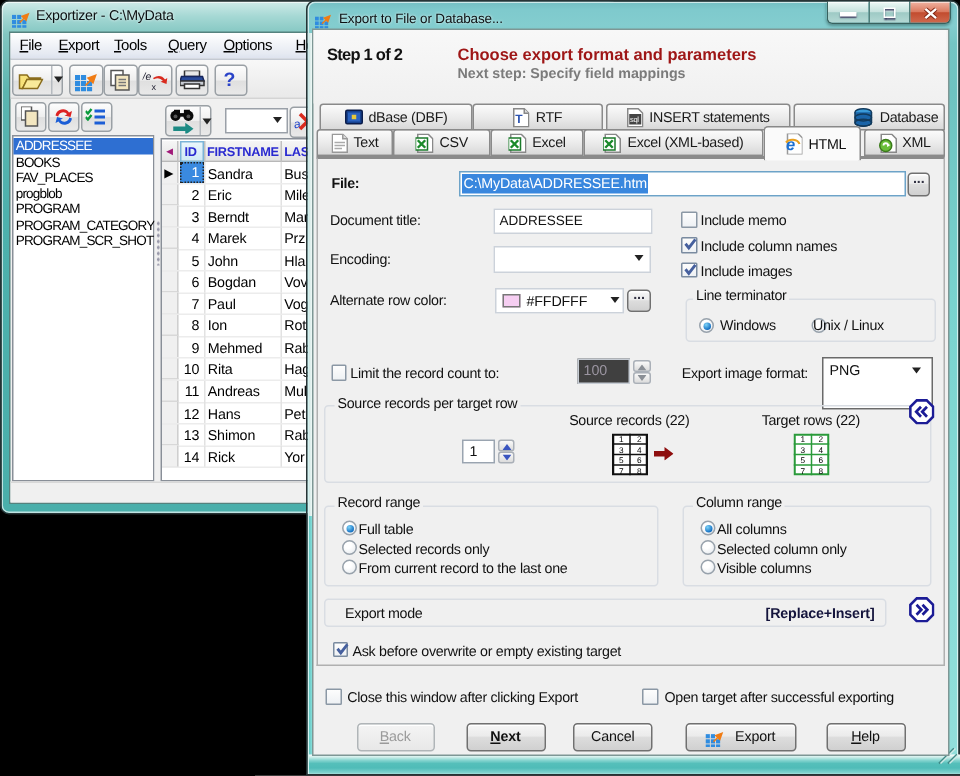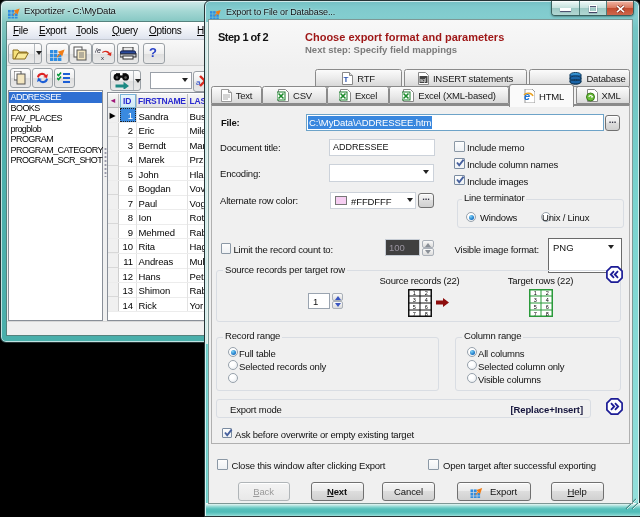--- a/index.html
+++ b/index.html
@@ -359,20 +359,28 @@
       </g>
     </svg>
 
   <div class="abs" id="dlgc" style="left:4px;top:19px;width:423px;height:483px;background:#f0f0f0;box-shadow:0 0 0 1px #7e9795;">
 
     <div class="abs" style="left:0;top:0;width:422px;height:49px;background:linear-gradient(180deg,#f8f8f8,#f0f0f0);"></div>
     <div class="lbl" style="left:9px;top:11px;font-size:11px;letter-spacing:-0.5px;font-weight:bold;">Step 1 of 2</div>
     <div class="lbl" style="left:96px;top:24px;font-weight:bold;color:#7b7b7b;letter-spacing:0;">Next step: Specify field mappings</div>
     <div class="lbl" style="left:96px;top:11px;font-size:11px;letter-spacing:0;font-weight:bold;color:#9e1616;">Choose export format and parameters</div>
 
+    <div class="tab" style="left:4px;top:49px;width:102px;">
+      <svg class="ticon" width="12" height="12" viewBox="0 0 12 12">
+          <rect x="0.5" y="1.5" width="11" height="9" rx="1" fill="#16418e" stroke="#0a1c4a"></rect>
+          <rect x="2" y="3" width="8" height="6" fill="#2a62c0"></rect>
+          <rect x="4.5" y="4.5" width="3" height="3" fill="#e8c83a"></rect>
+        </svg>
+      <span>dBase (DBF)</span>
+      </div>
     <div class="tab" style="left:106px;top:49px;width:87px;">
       <svg class="ticon" width="11" height="13" viewBox="0 0 11 13">
           <path d="M0.5 0.5 h7 l3 3 v9 h-10 z" fill="#fff" stroke="#888"></path>
           <text x="1.5" y="10" font-size="8" font-weight="bold" fill="#2a52b0">T</text>
           <path d="M7.5 0.5 v3 h3" fill="#ddd" stroke="#888"></path>
         </svg>
       <span>RTF</span>
       </div>
     <div class="tab" style="left:195px;top:49px;width:123px;">
       <svg class="ticon" width="11" height="13" viewBox="0 0 11 13">
@@ -499,21 +507,21 @@
     <div class="spin" style="left:213px;top:220px;width:12px;height:16px;">
       <div></div>
         <div></div>
       <svg class="abs" style="left:3px;top:3px;" width="6" height="4" viewBox="0 0 6 4">
           <path d="M3 0 L6 4 H0 Z" fill="#8a8f96"></path>
         </svg>
       <svg class="abs" style="left:3px;top:10px;" width="6" height="4" viewBox="0 0 6 4">
           <path d="M0 0 H6 L3 4 Z" fill="#8a8f96"></path>
         </svg>
     </div>
-    <div class="lbl" style="left:245.5px;top:224px;">Visible image format:</div>
+    <div class="lbl" style="left:245.5px;top:224px;">Export image format:</div>
     <div class="input" style="left:339px;top:218px;width:74px;height:35px;border-color:#6a6a6a;">
         <div style="position:absolute;left:4px;top:3px;">PNG</div>
       </div>
     <div class="combo-arr" style="left:399px;top:225px;"></div>
 
     <div class="gbox" style="left:7px;top:250px;width:405px;height:52px;"></div>
     <div class="glabel" style="left:14px;top:244px;">Source records per target row</div>
     <div class="lbl" style="left:164px;top:255px;width:93px;text-align:center;">Source records (22)</div>
     <div class="lbl" style="left:294px;top:255px;width:75px;text-align:center;">Target rows (22)</div>
     <div class="input" style="left:99px;top:273px;width:22px;height:16px;border-color:#9aa4b0;">
@@ -578,20 +586,21 @@
         </g>
       </svg>
 
     <div class="gbox" style="left:7px;top:316.5px;width:223px;height:54.5px;"></div>
     <div class="glabel" style="left:14px;top:310px;">Record range</div>
     <div class="radio sel" style="left:19px;top:327px;"></div>
     <div class="lbl" style="left:30px;top:327.5px;">Full table</div>
     <div class="radio" style="left:19px;top:340px;"></div>
     <div class="lbl" style="left:30px;top:340.5px;">Selected records only</div>
     <div class="radio" style="left:19px;top:353px;"></div>
+    <div class="lbl" style="left:30px;top:353.5px;">From current record to the last one</div>
 
     <div class="gbox" style="left:246px;top:316.5px;width:166px;height:54.5px;"></div>
     <div class="glabel" style="left:253px;top:310px;">Column range</div>
     <div class="radio sel" style="left:258px;top:327px;"></div>
     <div class="lbl" style="left:269px;top:327.5px;">All columns</div>
     <div class="radio" style="left:258px;top:340px;"></div>
     <div class="lbl" style="left:269px;top:340.5px;">Selected column only</div>
     <div class="radio" style="left:258px;top:353px;"></div>
     <div class="lbl" style="left:269px;top:353.5px;">Visible columns</div>
 

